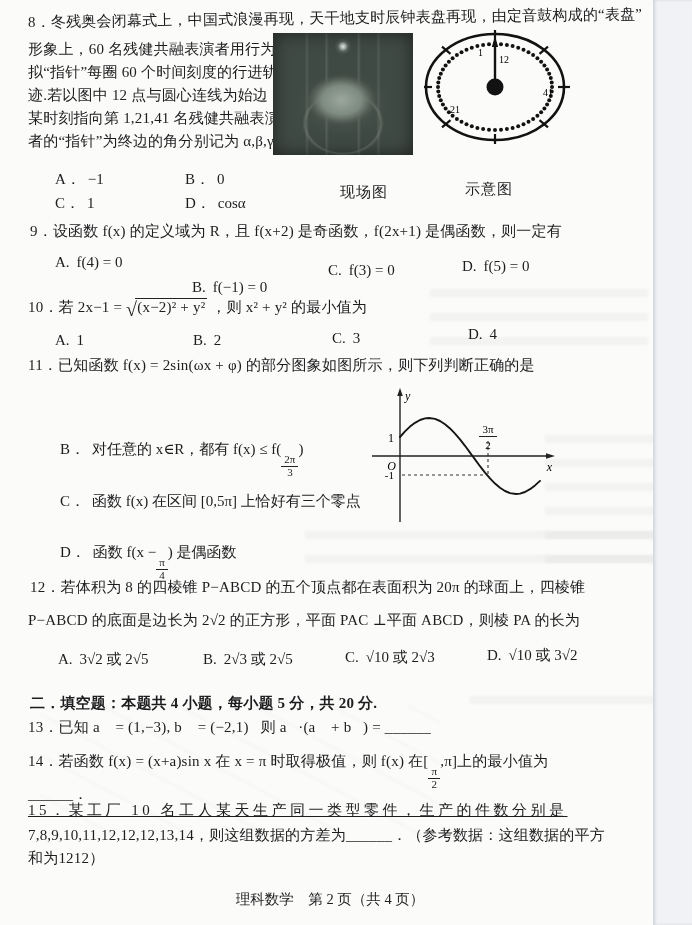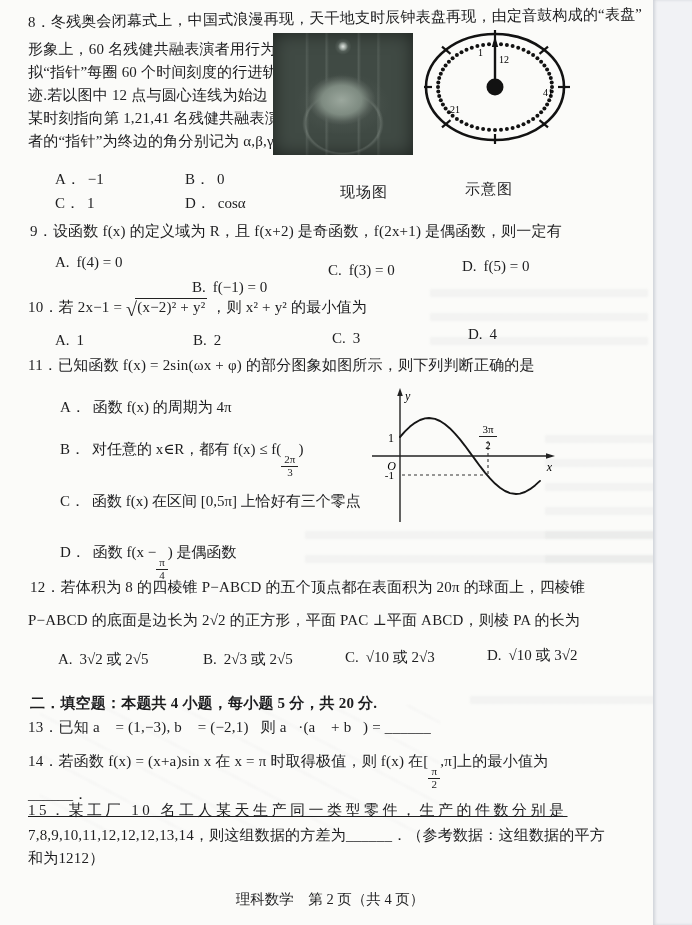--- a/index.html
+++ b/index.html
@@ -159,23 +159,20 @@
     <span>10．若 2x−1 =</span>
     <span class="sqrt"><span class="rad">√</span><span class="rc">(x−2)² + y²</span></span>
     <span>，则 x² + y² 的最小值为</span>
   </div>
   <span class="abs opt" style="left:55px;top:332px;"><span class="lbl">A.</span><span>1</span></span>
   <span class="abs opt" style="left:193px;top:332px;"><span class="lbl">B.</span><span>2</span></span>
   <span class="abs opt" style="left:332px;top:330px;"><span class="lbl">C.</span><span>3</span></span>
   <span class="abs opt" style="left:468px;top:326px;"><span class="lbl">D.</span><span>4</span></span>
 
   <div class="abs t" style="left:28px;top:356px;">11．已知函数 f(x) = 2sin(ωx + φ) 的部分图象如图所示，则下列判断正确的是</div>
-  <div class="abs opt" style="left:60px;top:398px;">
-    <span class="lbl">A．</span><span>函数 f(x) 的周期为 4π</span>
-  </div>
   <div class="abs opt" style="left:60px;top:440px;">
     <span class="lbl">B．</span><span>对任意的 x∈R，都有 f(x) ≤ f(</span><span class="frac">
         <span class="fn">2π</span>
         <span class="fd">3</span>
       </span><span>)</span>
   </div>
   <div class="abs opt" style="left:60px;top:492px;">
     <span class="lbl">C．</span><span>函数 f(x) 在区间 [0,5π] 上恰好有三个零点</span>
   </div>
   <div class="abs opt" style="left:60px;top:543px;">

